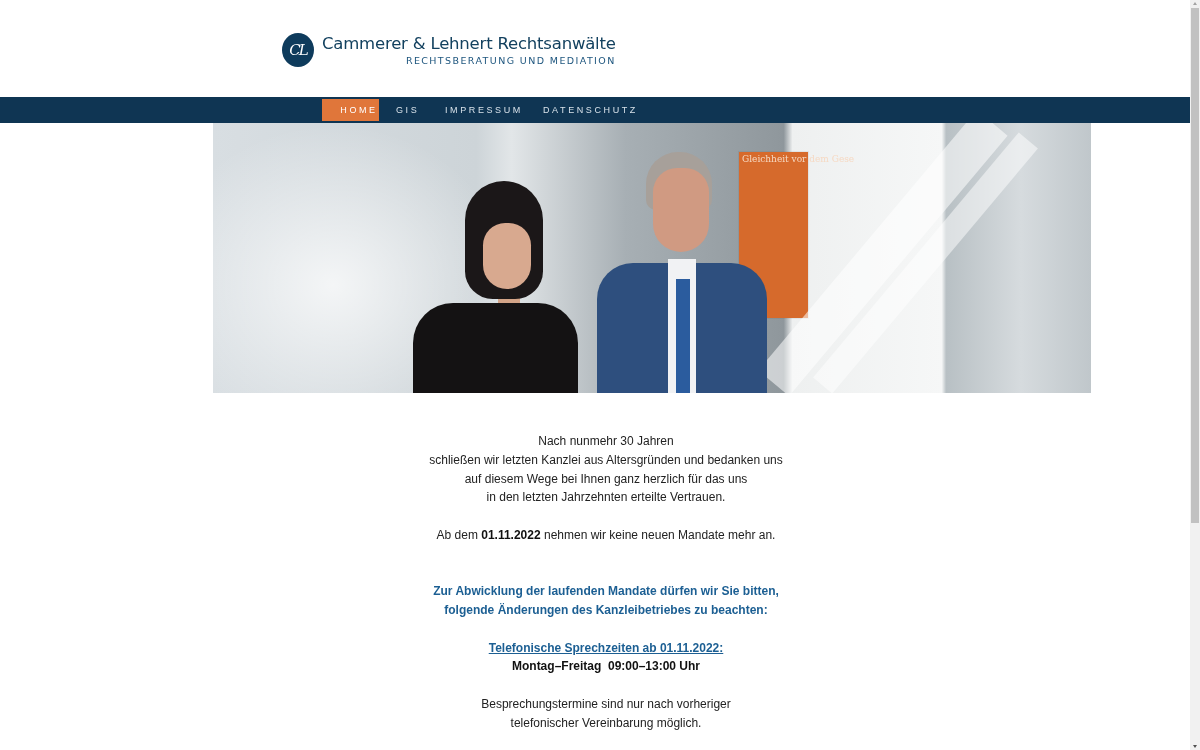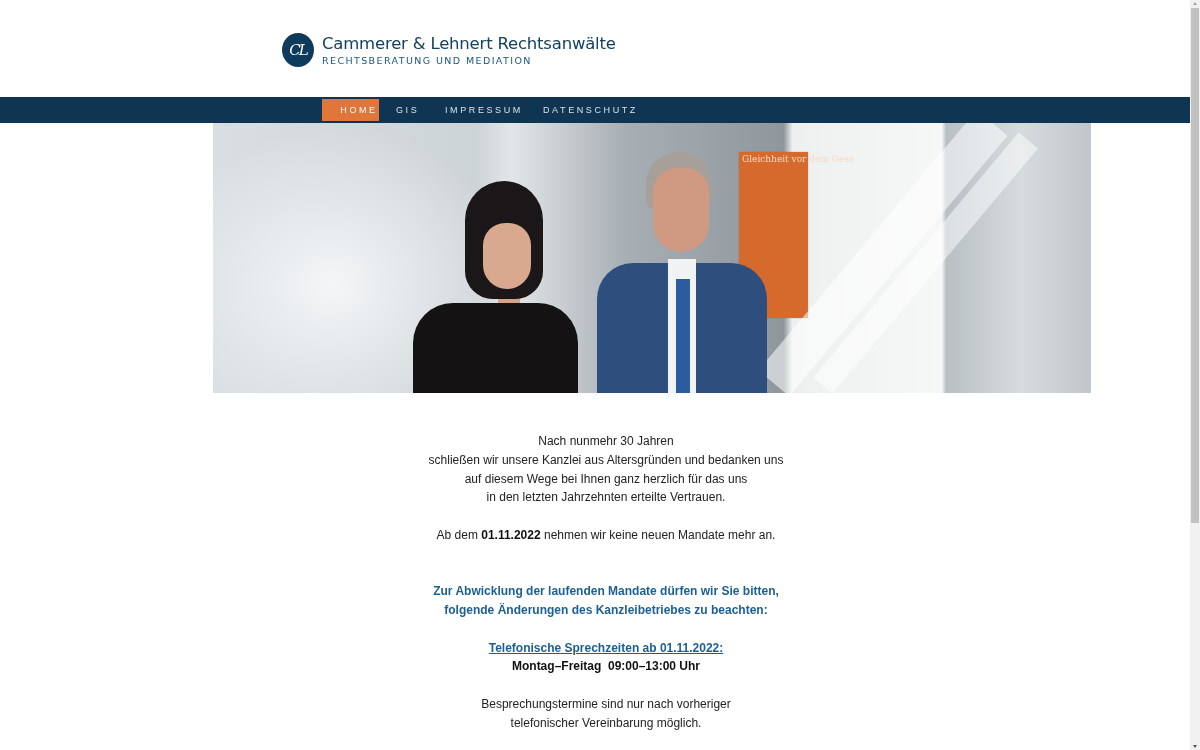--- a/index.html
+++ b/index.html
@@ -11,21 +11,21 @@
   }
   .page { position:absolute; left:0; top:0; width:1190px; height:750px; }
   
   .header { position:absolute; left:0; top:0; width:1124px; height:97px; background:#fff; }
   .logo { position:absolute; left:282px; top:33px; display:flex; align-items:center; }
   .logo-mark {
     width:32px; height:34px; border-radius:50%;
     background:#0e3b5c; color:#fff; display:flex; align-items:center; justify-content:center;
     font-family:"DejaVu Serif", serif; font-style:italic; font-size:15px; letter-spacing:-2px;
   }
-  .logo-text { margin-left:8px; }
+  .logo-text { margin-left:8px;text-align:right; }
   .logo-title { font-family:"DejaVu Sans", sans-serif; font-size:16.5px; color:#13415f; letter-spacing:-0.2px; line-height:20px; }
   .logo-sub { font-family:"DejaVu Sans", sans-serif; font-size:9.5px; color:#1d557e; letter-spacing:1.4px; line-height:12px; margin-top:1px; }
   
   .nav { position:absolute; left:0; top:97px; width:1190px; height:26px; background:#0f3553; }
   .nav-item {
     position:absolute; top:2px; height:22px; line-height:22px;
     font-size:9px; letter-spacing:2.6px; color:#d8e2ea; text-decoration:none;
   }
   .nav-item.active { background:#e0763a; color:#fff; top:2px; height:22px; padding:0 0; text-align:center; }
   
@@ -101,21 +101,21 @@
     <div class="w-face"></div>
     <div class="m-body"></div>
     <div class="m-shirt"></div>
     <div class="m-tie"></div>
     <div class="m-hair"></div>
     <div class="m-face"></div>
   </div>
 
   <section class="content">
     <p>Nach nunmehr 30 Jahren</p>
-    <p>schließen wir unsere Kanzlei aus Altersgründen und bedanken uns</p>
+    <p>schließen wir letzten Kanzlei aus Altersgründen und bedanken uns</p>
     <p>auf diesem Wege bei Ihnen ganz herzlich für das uns</p>
     <p>in den letzten Jahrzehnten erteilte Vertrauen.</p>
     <div class="gap1"></div>
     <p><span>Ab dem </span><span class="bold">01.11.2022</span><span> nehmen wir keine neuen Mandate mehr an.</span></p>
     <div class="gap2"></div>
     <p class="blue">Zur Abwicklung der laufenden Mandate dürfen wir Sie bitten,</p>
     <p class="blue">folgende Änderungen des Kanzleibetriebes zu beachten:</p>
     <div class="gap1"></div>
     <p><a class="blue-link">Telefonische Sprechzeiten ab 01.11.2022:</a></p>
     <p class="bold" style="white-space:pre;">Montag–Freitag  09:00–13:00 Uhr</p>

